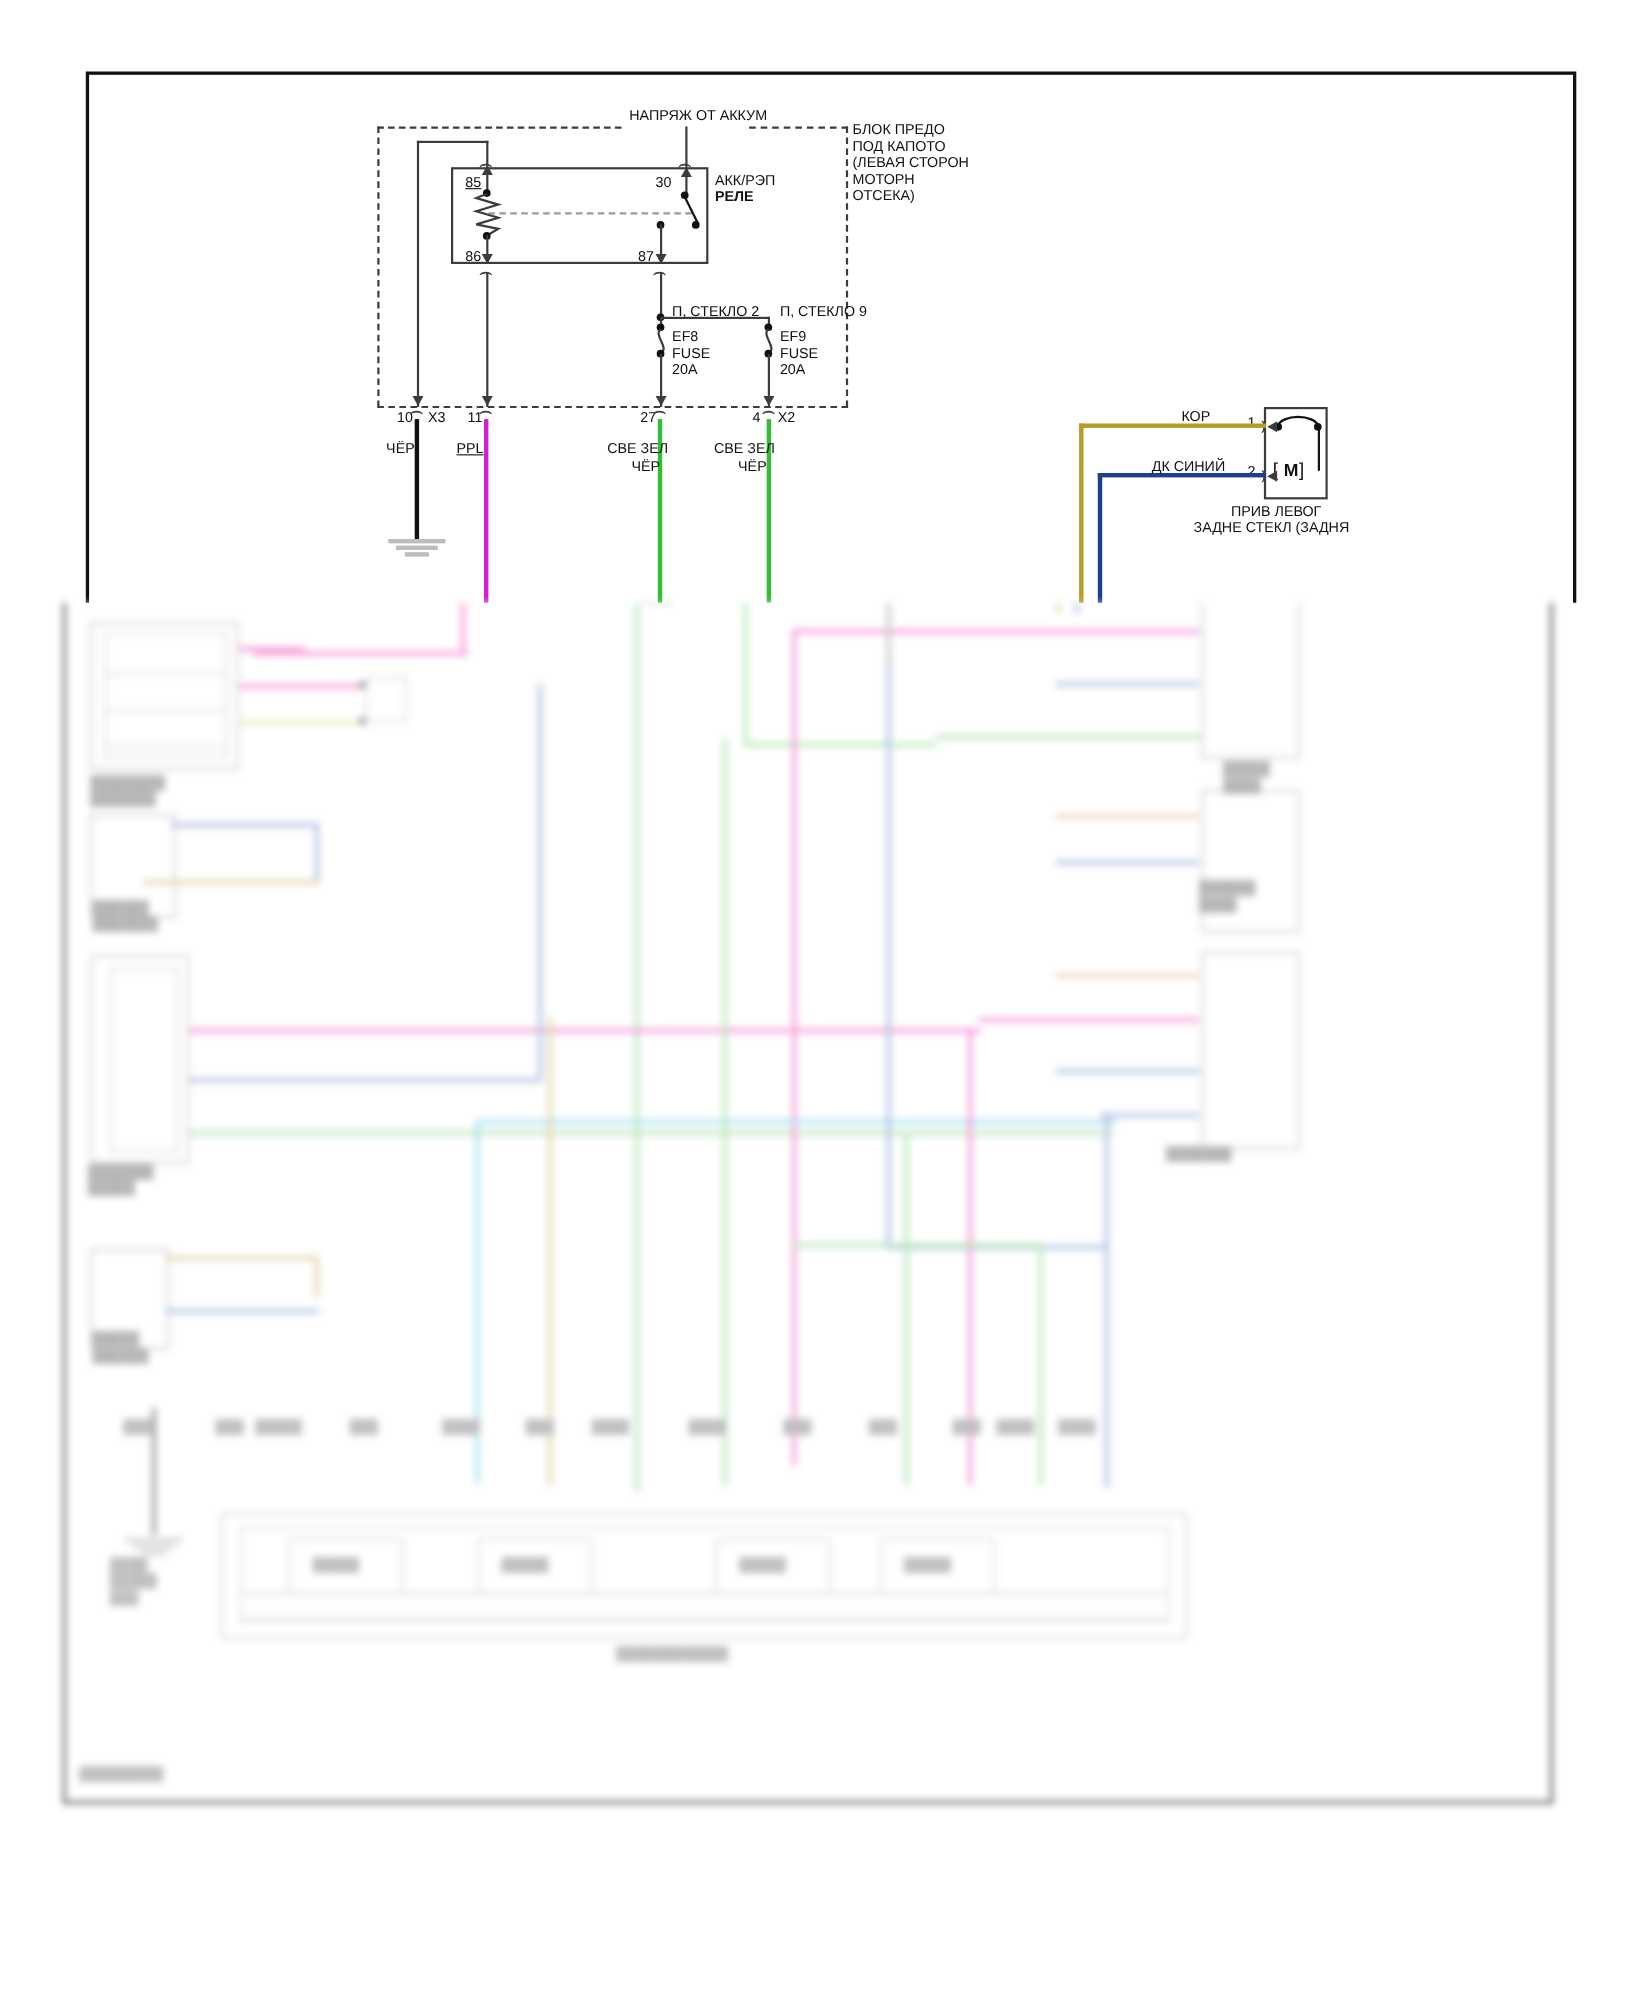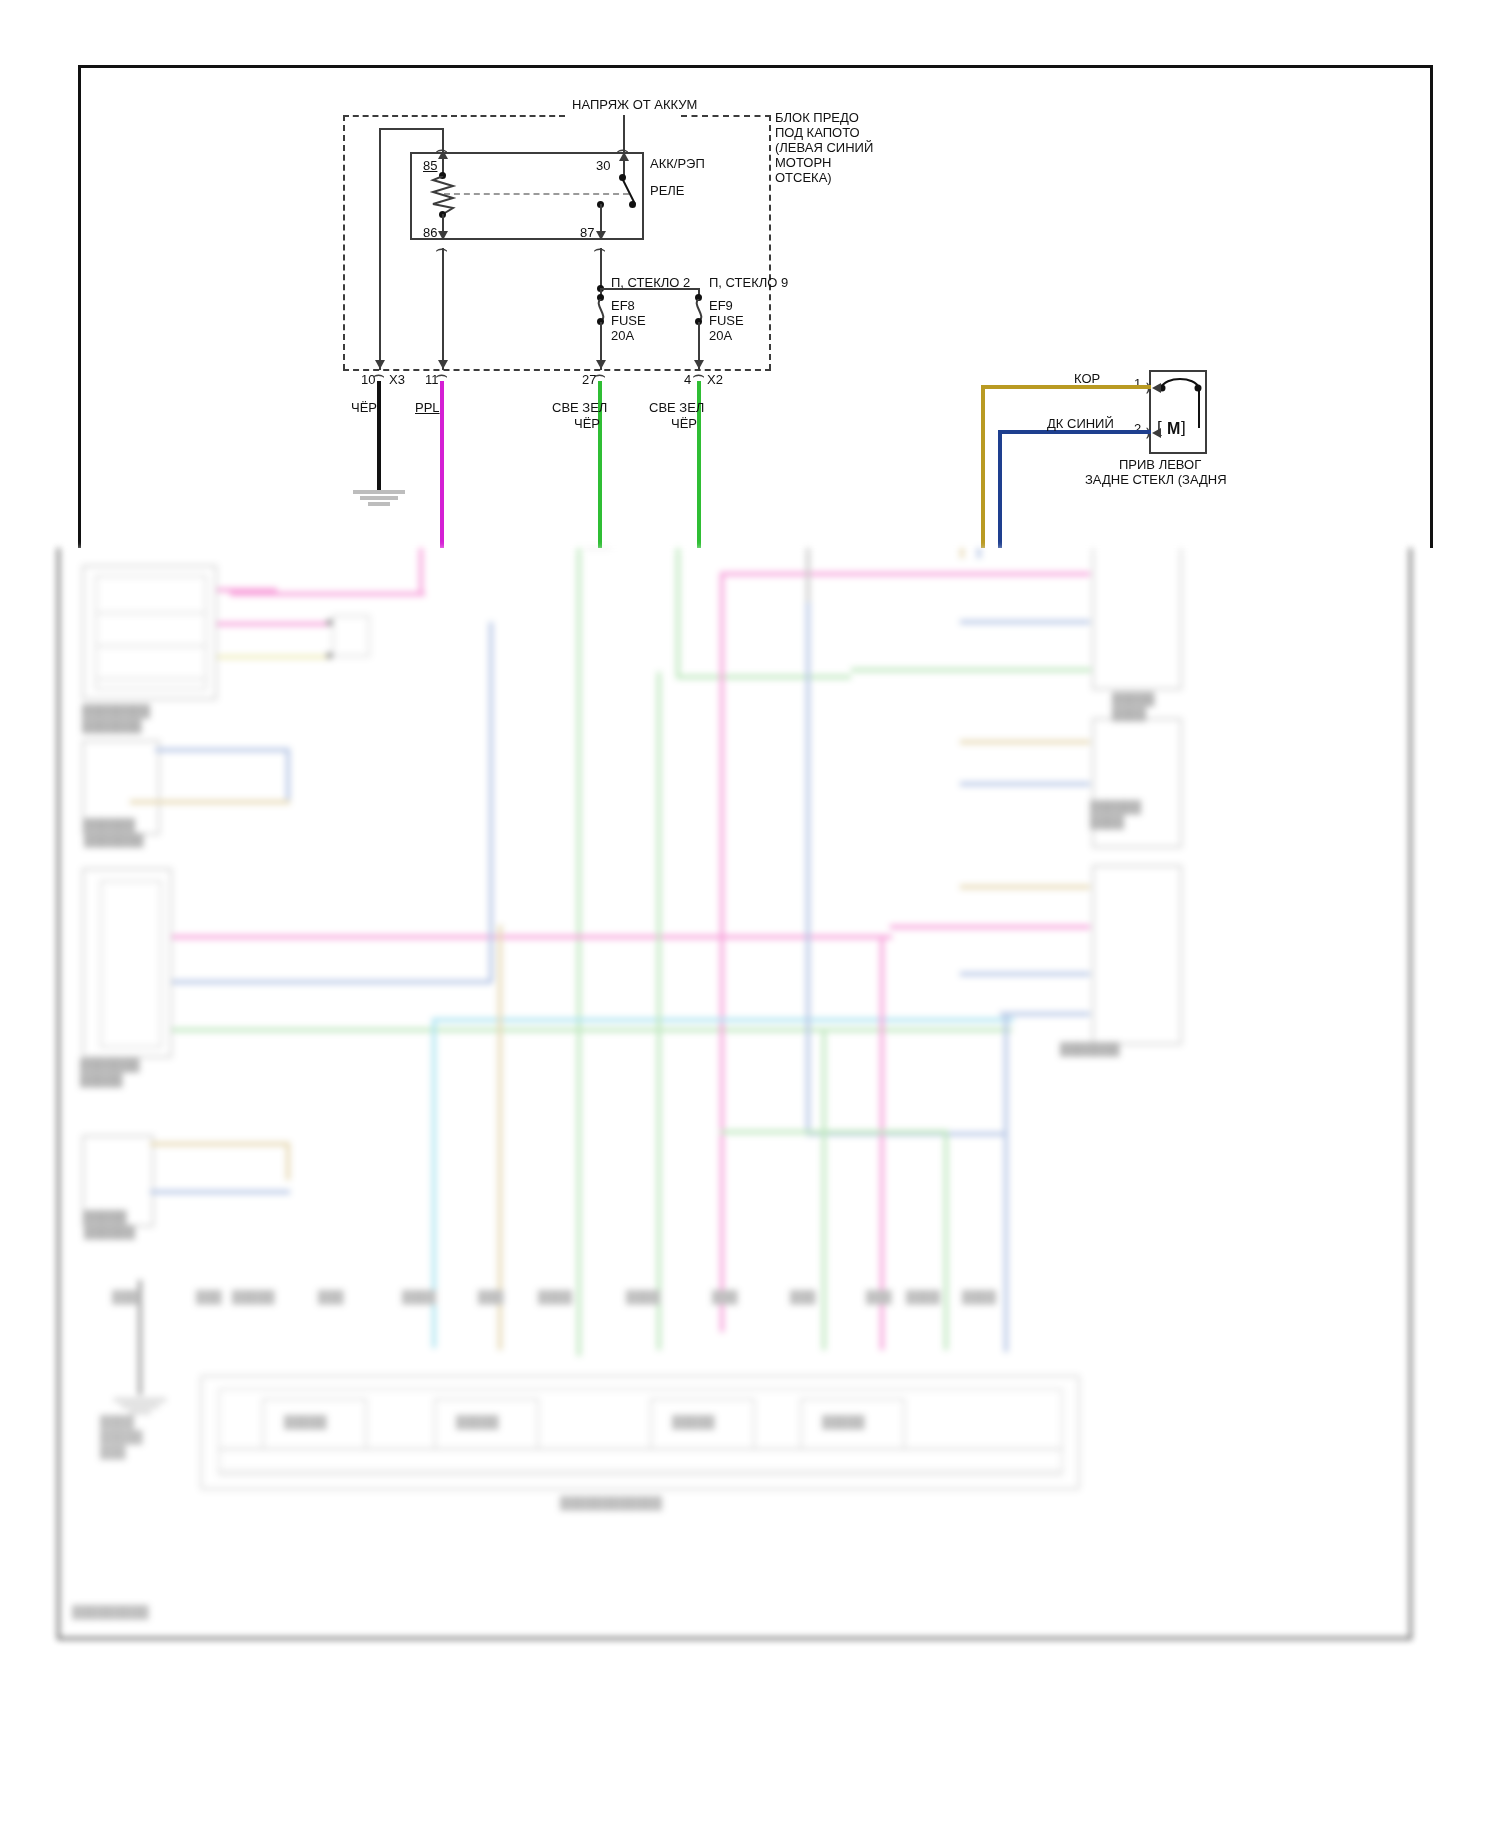--- a/index.html
+++ b/index.html
@@ -66,28 +66,28 @@
     <div class="dash-h" style="left:660px;top:115px;width:90px;"></div>
     <div class="dash-v" style="left:322px;top:115px;height:255px;"></div>
     <div class="dash-v" style="left:748px;top:115px;height:255px;"></div>
     <div class="dash-h" style="left:322px;top:369px;width:428px;"></div>
 
     <div class="tx" style="left:551px;top:97px;font-size:13px;">НАПРЯЖ ОТ АККУМ</div>
     <div class="ln v" style="left:602px;top:115px;height:40px;"></div>
 
     <div class="tx" style="left:754px;top:110px;">БЛОК ПРЕДО</div>
     <div class="tx" style="left:754px;top:125px;">ПОД КАПОТО</div>
-    <div class="tx" style="left:754px;top:140px;">(ЛЕВАЯ СИНИЙ</div>
+    <div class="tx" style="left:754px;top:140px;">(ЛЕВАЯ СТОРОН</div>
     <div class="tx" style="left:754px;top:155px;">МОТОРН</div>
     <div class="tx" style="left:754px;top:170px;">ОТСЕКА)</div>
 
     <div class="box" style="left:389px;top:152px;width:234px;height:88px;"></div>
 
     <div class="tx" style="left:629px;top:156px;">АКК/РЭП</div>
-    <div class="tx" style="left:629px;top:183px;">РЕЛЕ</div>
+    <div class="tx" style="left:629px;top:171px;font-weight:bold;">РЕЛЕ</div>
 
     <div class="dash-h" style="left:423px;top:193px;width:185px;border-top:2px dashed #9a9a9a;"></div>
 
     <div class="tx num" style="left:402px;top:158px;text-decoration:underline;">85</div>
     <div class="cup" style="left:414px;top:139px;">⌢</div>
     <div class="ln v" style="left:421px;top:152px;height:24px;"></div>
     <div class="arrow-u" style="left:417px;top:150px;"></div>
     <div class="dot" style="left:418px;top:172px;"></div>
 
     <svg class="coil" style="left:406px;top:176px;width:32px;height:38px;" viewBox="0 0 32 38">

